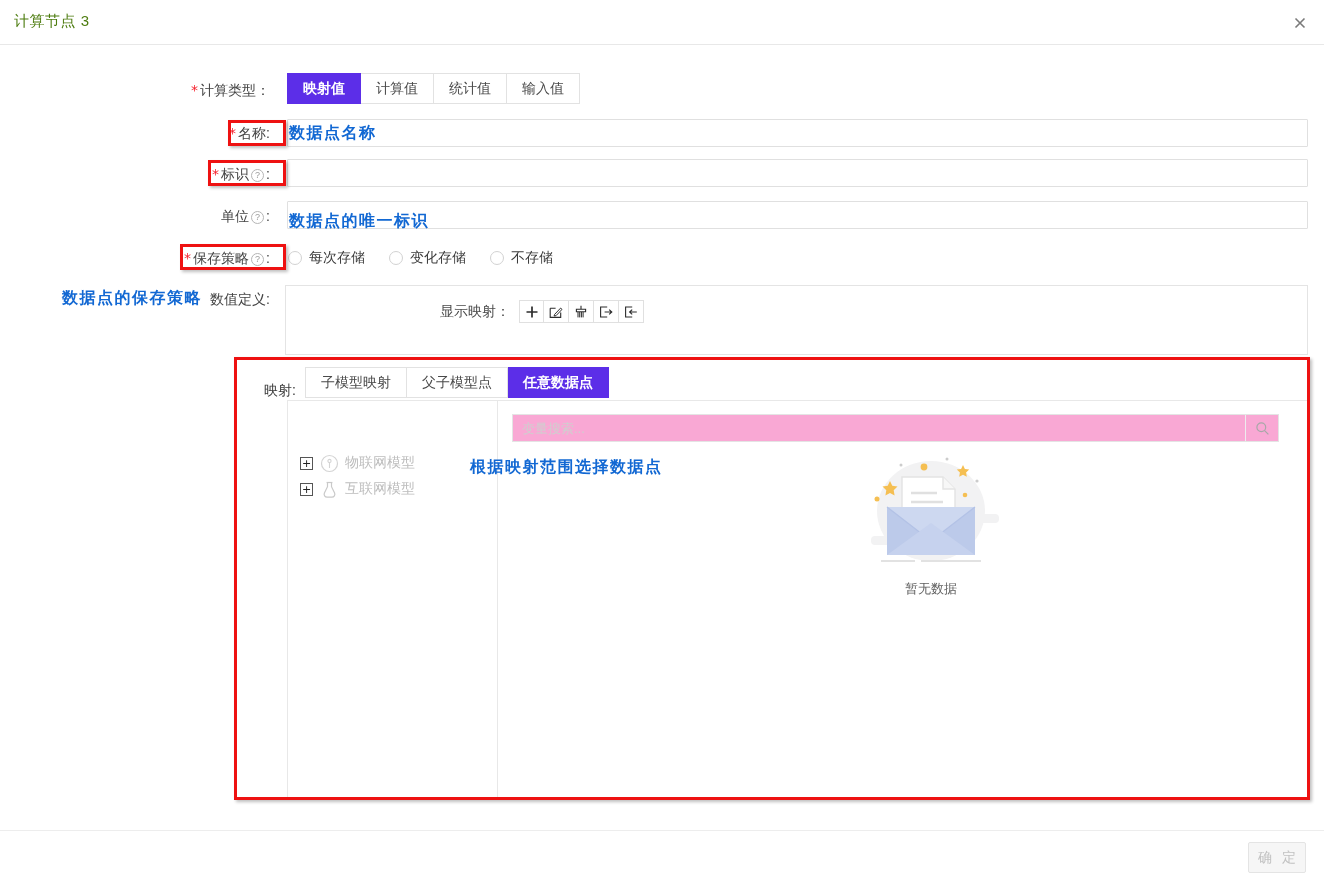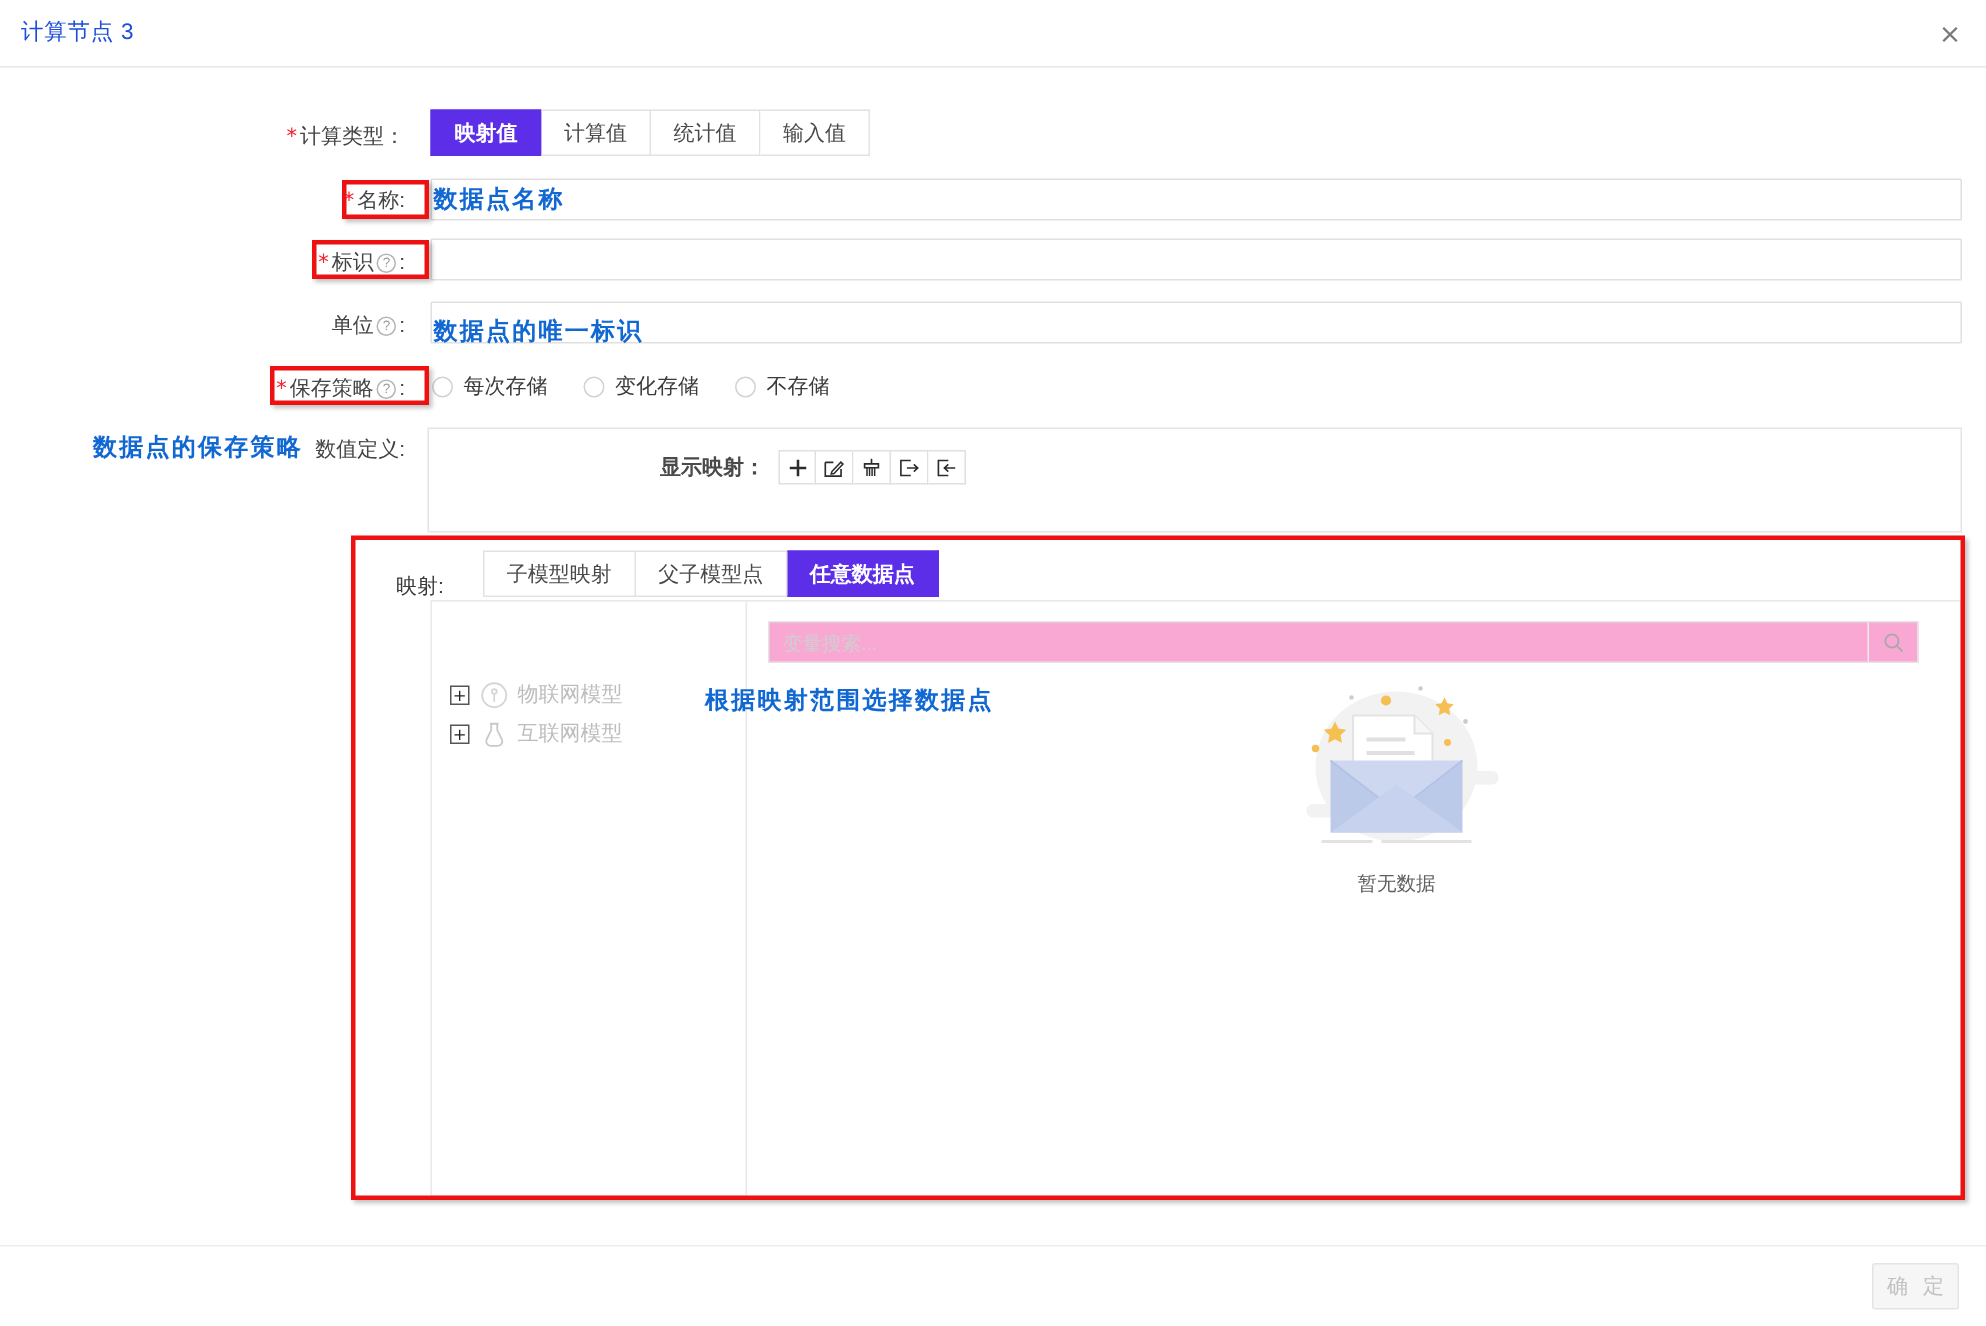--- a/index.html
+++ b/index.html
@@ -14,21 +14,21 @@
     position:relative;
   }
 
   
   .dlg-header{
     position:absolute; left:0; top:0; width:1324px; height:45px;
     border-bottom:1px solid #e8e8e8;
   }
   .dlg-title{
     position:absolute; left:14px; top:12px;
-    font-size:15px; color:#1d4ed8; letter-spacing:.5px;
+    font-size:15px; color:#4d7c0f; letter-spacing:.5px;
   }
   .close-btn{
     position:absolute; right:10px; top:9px;
     width:28px; height:28px; cursor:pointer;
     color:#8c8c8c;
   }
   .close-btn svg{ display:block; }
 
   
   .form-label{
@@ -98,21 +98,21 @@
     width:25px; height:23px;
     border:1px solid #e0e0e0; border-left:none;
     background:#fff;
     display:flex; align-items:center; justify-content:center;
     cursor:pointer; color:#3a3a3a;
   }
   .icon-btn:first-child{ border-left:1px solid #e0e0e0; }
 
   
   .map-row{ position:absolute; display:flex; align-items:center; }
-  .map-label{ font-size:14px; color:#3b3b3b; margin-right:26px;padding-left:17px; }
+  .map-label{ font-size:14px; color:#3b3b3b; margin-right:9px;padding-left:17px; }
 
   .picker-box{
     position:absolute;
     border:1px solid #e8e8e8;
     background:#fff;
   }
   .tree-pane{
     position:absolute; top:0; left:0; bottom:0; width:210px;
     border-right:1px solid #e8e8e8;
   }
@@ -252,21 +252,21 @@
     <span class="radio-dot"></span>
     <span class="radio-label">不存储</span>
   </div>
 </div>
 
 <div class="form-label" style="left:180px; top:291px; width:90px;">
   <span>数值定义:</span>
 </div>
 <div class="vd-panel" style="left:285px; top:285px; width:1023px; height:70px;"></div>
 
-<div class="vd-toolbar-row" style="left:440px; top:300px;font-weight:bold;">
+<div class="vd-toolbar-row" style="left:440px; top:300px;">
   <span class="vd-toolbar-label">显示映射：</span>
   <div class="icon-group">
     <div class="icon-btn">
       <svg width="14" height="14" viewBox="0 0 14 14">
           <path d="M7 1.5V12.5 M1.5 7H12.5" stroke="#2c2c2c" stroke-width="1.7"></path>
         </svg>
     </div>
     <div class="icon-btn">
       <svg width="14" height="14" viewBox="0 0 14 14">
         <path d="M1.2 3.2h5.4 M1.2 3.2v9.2h10.5V7.6" stroke="#2c2c2c" stroke-width="1.1" fill="none"></path>

